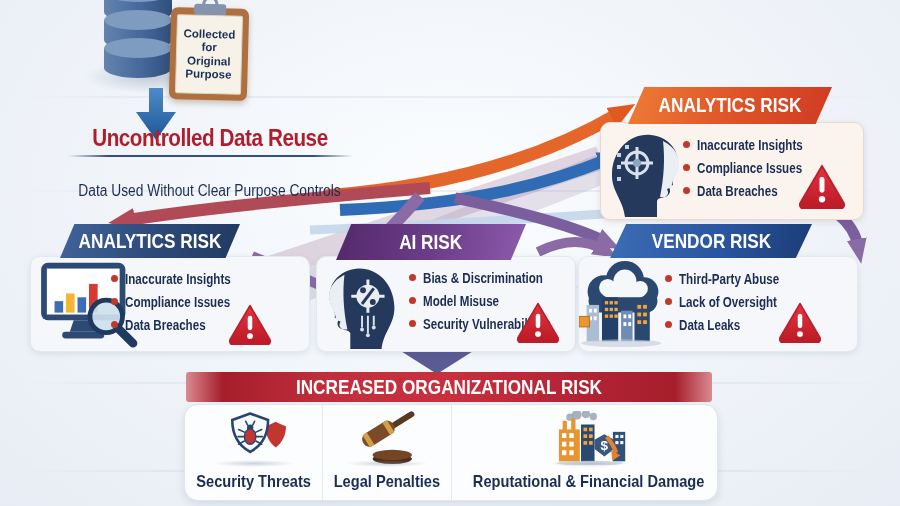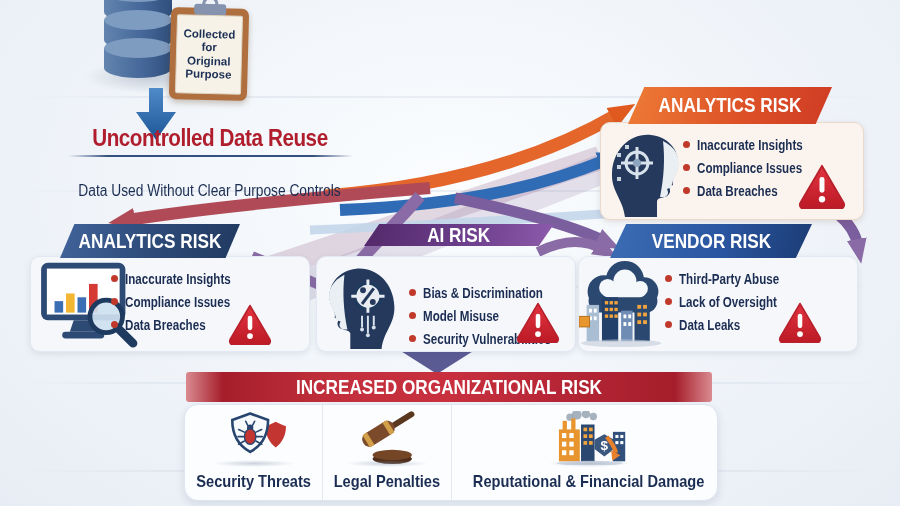--- a/index.html
+++ b/index.html
@@ -237,39 +237,39 @@
       <line x1="38" y1="46" x2="50" y2="30" stroke="#24395c" stroke-width="3"></line>
       <circle cx="39" cy="32" r="3" fill="#24395c"></circle>
       <circle cx="49" cy="44" r="3" fill="#24395c"></circle>
       <line x1="38" y1="58" x2="38" y2="70" stroke="#d8e2ec" stroke-width="2"></line>
       <line x1="44" y1="58" x2="44" y2="76" stroke="#d8e2ec" stroke-width="2"></line>
       <line x1="50" y1="58" x2="50" y2="68" stroke="#d8e2ec" stroke-width="2"></line>
       <circle cx="38" cy="72" r="2" fill="#d8e2ec"></circle>
         <circle cx="44" cy="78" r="2" fill="#d8e2ec"></circle>
         <circle cx="50" cy="70" r="2" fill="#d8e2ec"></circle>
     </svg>
-    <ul class="bullets" style="left:92px;top:24px;">
+    <ul class="bullets" style="left:92px;top:9px;">
       <li>
           <span class="dot"></span>
           <span class="btxt cond-l">Bias &amp; Discrimination</span>
         </li>
       <li>
           <span class="dot"></span>
           <span class="btxt cond-l">Model Misuse</span>
         </li>
       <li>
           <span class="dot"></span>
           <span class="btxt cond-l">Security Vulnerabilities</span>
         </li>
     </ul>
     <svg class="warn" style="left:198px;top:44px;" width="46" height="42">
         <use href="#warn"></use>
       </svg>
   </div>
-  <div class="banner b-purple" style="left:364px;top:224px;width:190px;height:22px;">
+  <div class="banner b-purple" style="left:336px;top:224px;width:190px;height:36px;">
     <span class="cond">AI RISK</span>
   </div>
 
   <div class="card cool" style="left:578px;top:256px;width:278px;height:94px;text-align:center;">
     <svg class="icon" style="left:0px;top:0px;" width="88" height="92" viewBox="0 0 92 92">
       <circle cx="26" cy="34" r="17" fill="#2b4870"></circle>
         <circle cx="48" cy="22" r="20" fill="#2b4870"></circle>
       <circle cx="68" cy="34" r="15" fill="#2b4870"></circle>
         <rect x="10" y="32" width="72" height="24" ry="12" fill="#2b4870"></rect>
       <circle cx="30" cy="30" r="9" fill="#f4f8fb"></circle>

